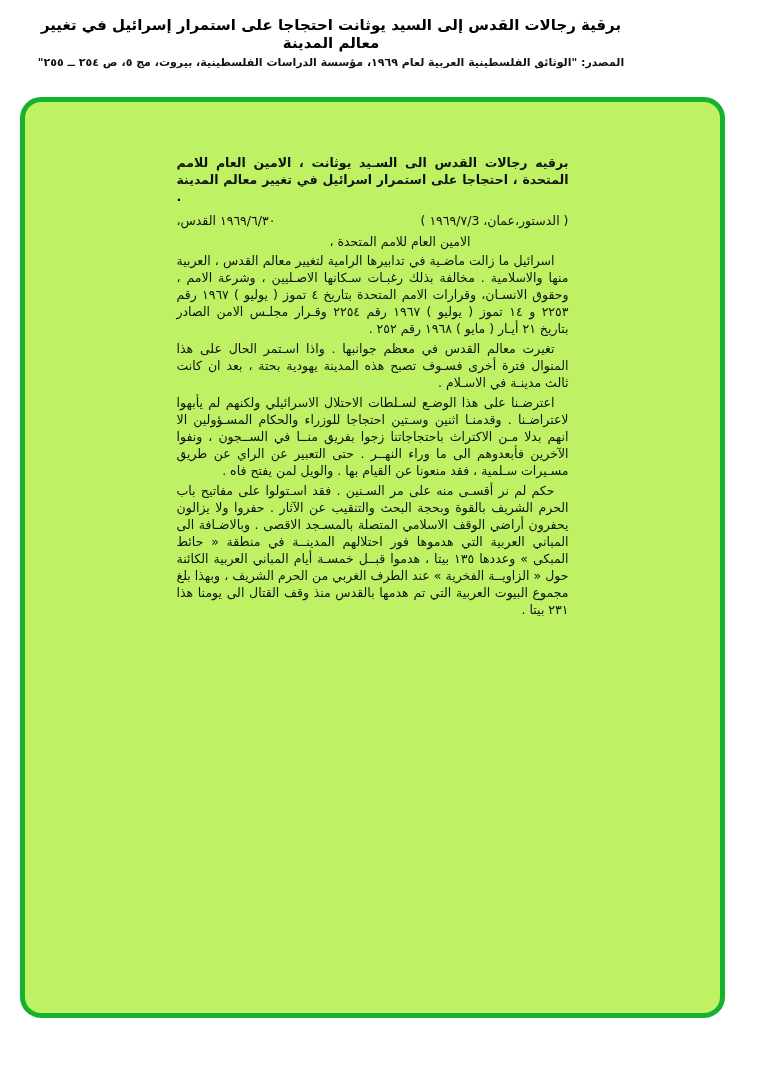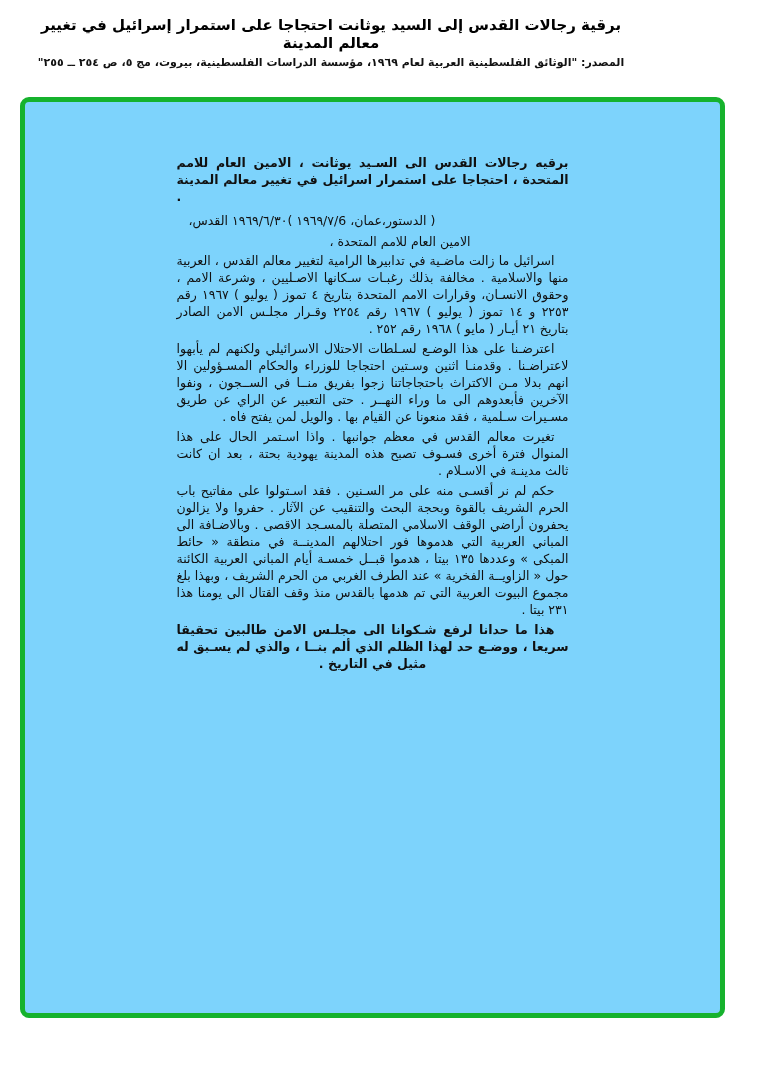--- a/index.html
+++ b/index.html
@@ -24,22 +24,22 @@
     direction: rtl; text-align: center;
     font-size: 11px; font-weight: bold;
     color: #111;
   }
 
   
   .doc-frame {
     position: absolute; left: 20px; top: 97px;
     width: 705px; height: 921px;
     border: 5px solid #16b22d;
-    border-radius: 9px;
-    background: #7dd3fc;
+    border-radius: 21px;
+    background: #bef264;
     box-sizing: border-box;
   }
 
   
   .doc-body {
     width: 392px;
     margin: 52px auto 0 auto;
     direction: rtl;
     font-size: 12.5px;
     line-height: 17px;
@@ -51,22 +51,23 @@
   .heading {
     font-weight: bold;
     text-align: justify;
     text-align-last: left;
     margin-bottom: 7px !important;
   }
 
   .dateline {
     display: flex;
     direction: ltr;
+    justify-content: space-between;
     align-items: baseline;
-    margin: 2px 0 4px 12px;
+    margin: 2px 0 4px 0;
   }
   .dateline .bidi-iso { unicode-bidi: isolate; direction: rtl; }
 
   .salutation {
     text-align: right;
     padding-left: 0;
     padding-right: 0;
     margin-bottom: 2px !important;
   }
   .salutation { padding-right: 98px; box-sizing: border-box; }
@@ -91,32 +92,31 @@
   <div class="doc-frame">
     <div class="doc-body">
 
       <p class="heading">برقيه رجالات القدس الى السـيد يوثانت ، الامين العام للامم المتحدة ، احتجاجا على استمرار اسرائيل في تغيير معالم المدينة .</p>
 
       <div class="dateline">
         <span>
           <span class="bidi-iso">القدس،</span>
           <span>١٩٦٩/٦/٣٠</span>
         </span>
-        <span class="bidi-iso">( الدستور،عمان، ١٩٦٩/٧/6 )</span>
+        <span class="bidi-iso">( الدستور،عمان، ١٩٦٩/٧/3 )</span>
       </div>
 
       <p class="salutation">الامين العام للامم المتحدة ،</p>
 
       <p class="body-p">اسرائيل ما زالت ماضـية في تدابيرها الرامية لتغيير معالم القدس ، العربية منها والاسلامية . مخالفة بذلك رغبـات سـكانها الاصـليين ، وشرعة الامم ، وحقوق الانسـان، وقرارات الامم المتحدة بتاريخ ٤ تموز ( يوليو ) ١٩٦٧ رقم ٢٢٥٣ و ١٤ تموز ( يوليو ) ١٩٦٧ رقم ٢٢٥٤ وقـرار مجلـس الامن الصادر بتاريخ ٢١ أيـار ( مايو ) ١٩٦٨ رقم ٢٥٢ .</p>
 
+      <p class="body-p">تغيرت معالم القدس في معظم جوانبها . واذا اسـتمر الحال على هذا المنوال فترة أخرى فسـوف تصبح هذه المدينة يهودية بحتة ، بعد ان كانت ثالث مدينـة في الاسـلام .</p>
+
       <p class="body-p">اعترضـنا على هذا الوضـع لسـلطات الاحتلال الاسرائيلي ولكنهم لم يأبهوا لاعتراضـنا . وقدمنـا اثنين وسـتين احتجاجا للوزراء والحكام المسـؤولين الا انهم بدلا مـن الاكتراث باحتجاجاتنا زجوا بفريق منــا في الســجون ، ونفوا الآخرين فأبعدوهم الى ما وراء النهــر . حتى التعبير عن الراي عن طريق مسـيرات سـلمية ، فقد منعونا عن القيام بها . والويل لمن يفتح فاه .</p>
-
-      <p class="body-p">تغيرت معالم القدس في معظم جوانبها . واذا اسـتمر الحال على هذا المنوال فترة أخرى فسـوف تصبح هذه المدينة يهودية بحتة ، بعد ان كانت ثالث مدينـة في الاسـلام .</p>
 
       <p class="body-p">حكم لم نر أقسـى منه على مر السـنين . فقد اسـتولوا على مفاتيح باب الحرم الشريف بالقوة وبحجة البحث والتنقيب عن الآثار . حفروا ولا يزالون يحفرون أراضي الوقف الاسلامي المتصلة بالمسـجد الاقصى . وبالاضـافة الى المباني العربية التي هدموها فور احتلالهم المدينــة في منطقة « حائط المبكى » وعددها ١٣٥ بيتا ، هدموا قبــل خمسـة أيام المباني العربية الكائنة حول « الزاويــة الفخرية » عند الطرف الغربي من الحرم الشريف ، وبهذا بلغ مجموع البيوت العربية التي تم هدمها بالقدس منذ وقف القتال الى يومنا هذا ٢٣١ بيتا .</p>
 
 
 
-      <p class="body-p closing">هذا ما حدانا لرفع شـكوانا الى مجلـس الامن طالبين تحقيقا سريعا ، ووضـع حد لهذا الظلم الذي ألم بنــا ، والذي لم يسـبق له مثيل في التاريخ .</p>
 
     </div>
   </div>
 </div>
 
 </body></html>

